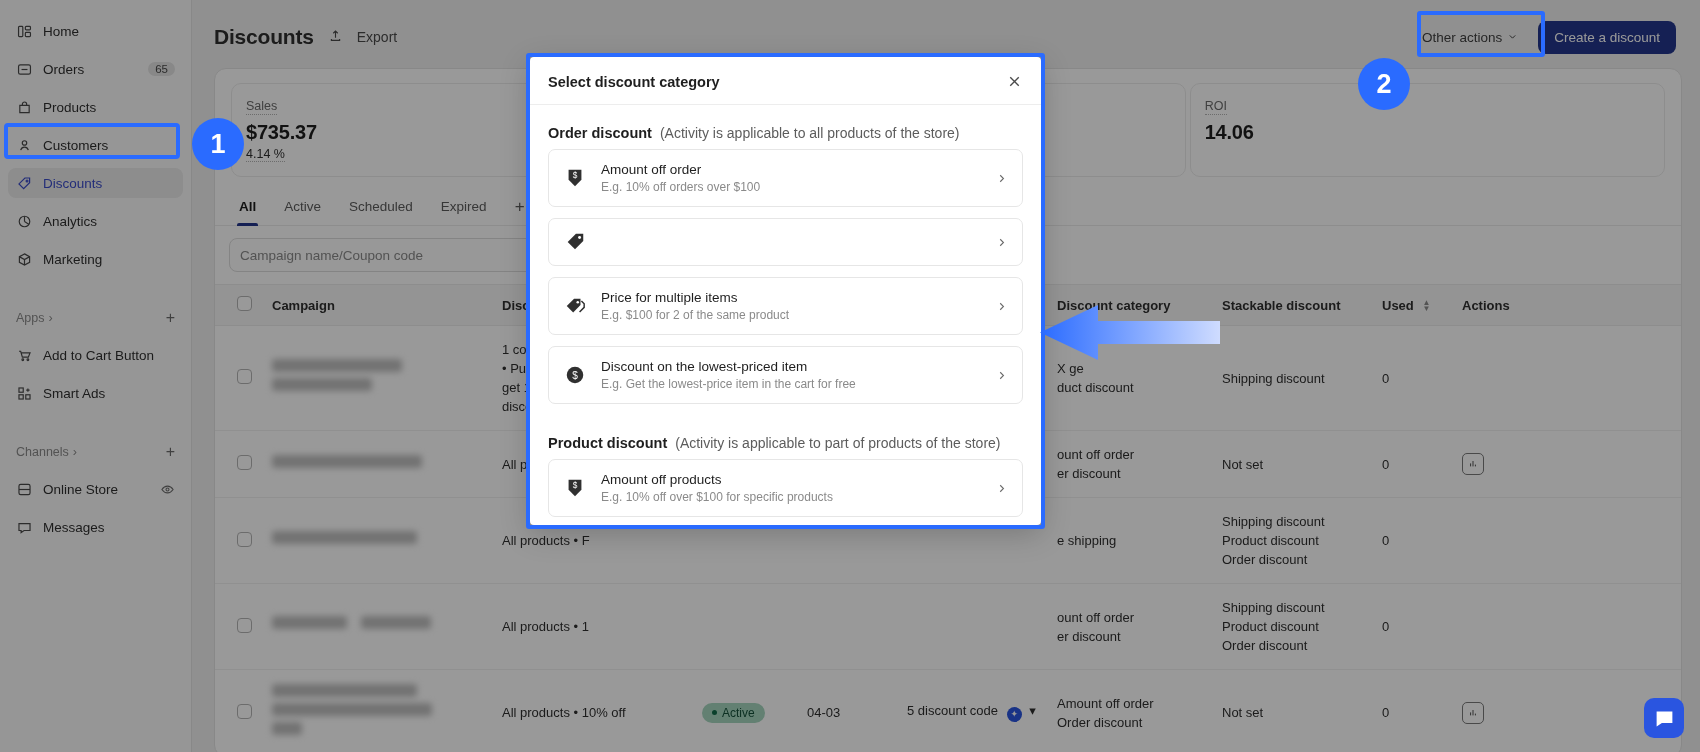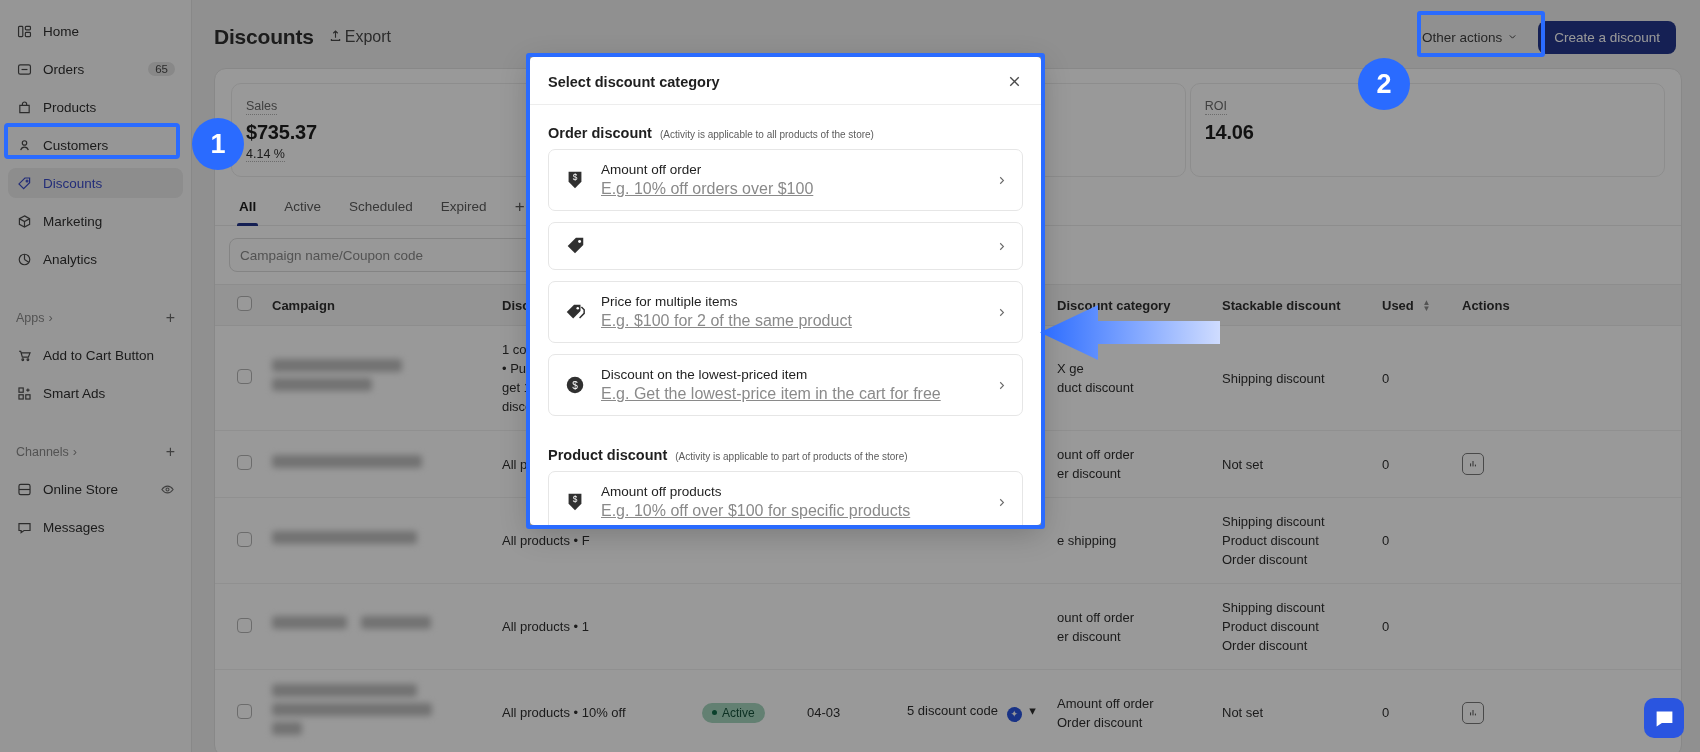--- a/index.html
+++ b/index.html
@@ -41,22 +41,22 @@
   .section-head .sh-label { flex: 1; display: flex; align-items: center; gap: 4px; }
   .plus { color: #6b6b6b; font-size: 16px; line-height: 1; cursor: pointer; }
   .eye { color: #6b6b6b; display: flex; }
 
   
   .main { flex: 1; height: 752px; background: #f1f1f1; position: relative; overflow: hidden; }
 
   .topbar { display: flex; align-items: center; padding: 18px 24px 0 22px; height: 56px; }
   .page-title { font-size: 21px; font-weight: 600; color: #303030; letter-spacing: -0.2px; }
   .export-btn {
-    display: flex; align-items: center; gap: 2px; margin-left: 14px;
-    font-size: 16px; color: #4a4a4a; cursor: pointer;
+    display: flex; align-items: center; gap: 14px; margin-left: 14px;
+    font-size: 14px; color: #4a4a4a; cursor: pointer;
   }
   .topbar-spacer { flex: 1; }
   .other-actions {
     display: flex; align-items: center; gap: 5px;
     font-size: 13.5px; color: #404040; cursor: pointer; margin-right: 20px;
   }
   .create-btn {
     background: #24368c; color: #fff; font-size: 13.5px; font-weight: 500;
     border: none; border-radius: 8px; padding: 9px 16px; cursor: pointer;
   }
@@ -148,30 +148,30 @@
   }
   .modal-head {
     display: flex; align-items: center; padding: 16px 18px 14px 18px;
     border-bottom: 1px solid #ededed; flex: 0 0 auto;
   }
   .modal-title { font-size: 14.5px; font-weight: 700; color: #1f1f1f; flex: 1; }
   .modal-close { color: #5c5c5c; cursor: pointer; display: flex; }
   .modal-body { overflow: hidden; padding: 0 18px; flex: 1; }
   .group-head { display: flex; align-items: baseline; gap: 8px; padding: 20px 0 8px 0; }
   .group-title { font-size: 14.5px; font-weight: 700; color: #1f1f1f; }
-  .group-note { font-size: 10px; color: #5c5c5c; }
+  .group-note { font-size: 14px; color: #5c5c5c; }
   .opt-row {
     display: flex; align-items: center; gap: 14px;
     border: 1px solid #e6e6e6; border-radius: 7px;
     padding: 12px 14px; margin-bottom: 11px; cursor: pointer; background: #fff;
   }
   .opt-ico { width: 24px; flex: 0 0 24px; display: flex; align-items: center; justify-content: center; color: #303030; }
   .opt-text { flex: 1; }
   .opt-title { font-size: 13.5px; color: #1f1f1f; margin-bottom: 3px; }
-  .opt-desc { font-size: 16px; color: #8a8a8a; text-decoration: underline; }
+  .opt-desc { font-size: 12px; color: #8a8a8a; }
   .opt-chev { color: #6b6b6b; display: flex; }
 
   
   .hl-box { position: absolute; border: 4px solid #2a6bff; border-radius: 4px; z-index: 70; pointer-events: none; }
   #hl-sidebar { left: 4px; top: 123px; width: 176px; height: 36px; }
   #hl-create  { left: 1417px; top: 11px; width: 128px; height: 46px; border-radius: 3px; }
   .step-badge {
     position: absolute; width: 52px; height: 52px; border-radius: 50%;
     background: #2a6bff; color: #fff; font-size: 27px; font-weight: 600;
     display: flex; align-items: center; justify-content: center; z-index: 75;
@@ -242,35 +242,35 @@
               <path d="M10.5 3.5H16V9l-7 7-5.5-5.5 7-7z"></path>
               <circle cx="13" cy="7" r="1.1"></circle>
             </svg>
           </span>
         <span class="nav-label">Discounts</span>
       </div>
 
       <div class="nav-item">
         <span class="ico">
             <svg viewBox="0 0 20 20" fill="none" stroke="#4a4a4a" stroke-width="1.4">
+              <circle cx="10" cy="10" r="6.2"></circle>
+              <path d="M10 10V3.8M10 10l5 3.2"></path>
+            </svg>
+          </span>
+        <span class="nav-label">Analytics</span>
+      </div>
+
+      <div class="nav-item">
+        <span class="ico">
+            <svg viewBox="0 0 20 20" fill="none" stroke="#4a4a4a" stroke-width="1.4">
               <path d="M10 3.4l6 3.3v6.6l-6 3.3-6-3.3V6.7z"></path>
               <path d="M4.3 6.9L10 10l5.7-3.1M10 10v6.4"></path>
             </svg>
           </span>
         <span class="nav-label">Marketing</span>
-      </div>
-
-      <div class="nav-item">
-        <span class="ico">
-            <svg viewBox="0 0 20 20" fill="none" stroke="#4a4a4a" stroke-width="1.4">
-              <circle cx="10" cy="10" r="6.2"></circle>
-              <path d="M10 10V3.8M10 10l5 3.2"></path>
-            </svg>
-          </span>
-        <span class="nav-label">Analytics</span>
       </div>
 
       <div class="nav-gap"></div>
 
       <div class="section-head">
         <span class="sh-label">
           <span>Apps</span>
           <span>›</span>
         </span>
         <span class="plus">+</span>

